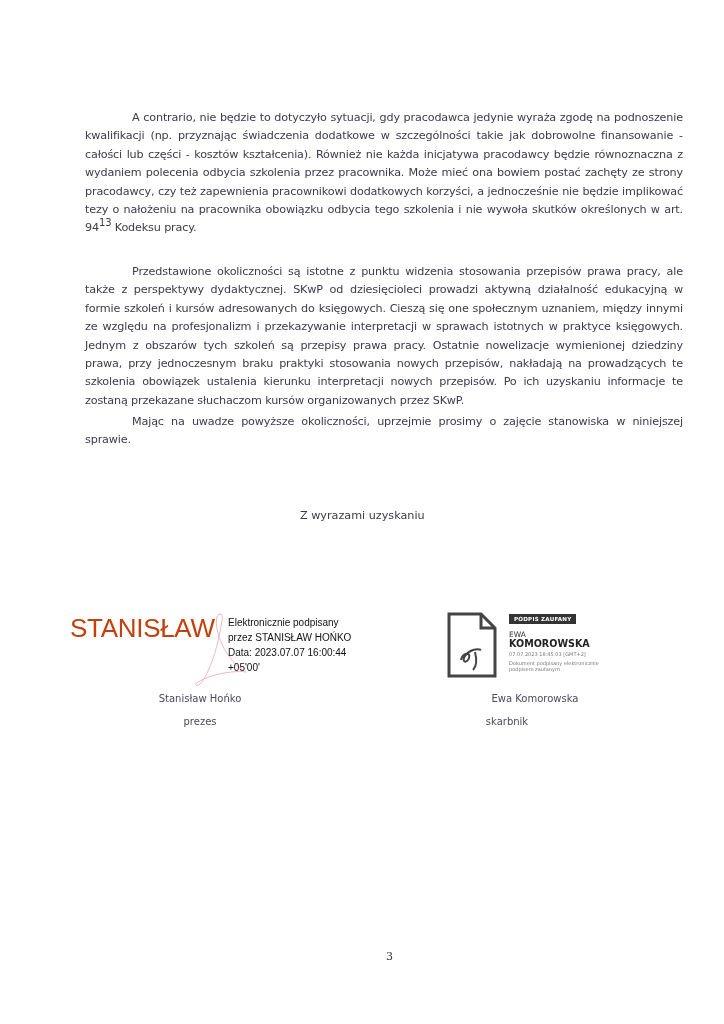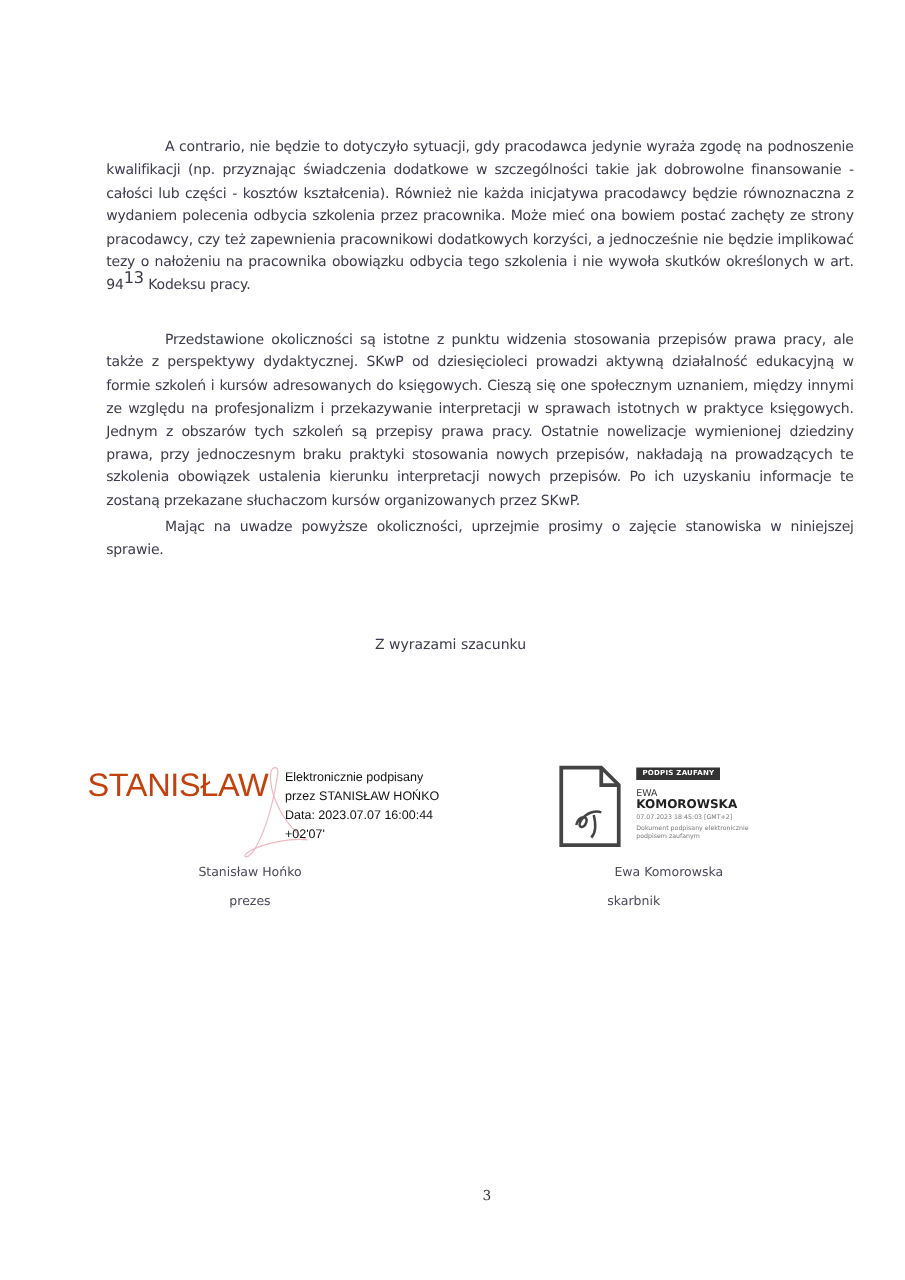--- a/index.html
+++ b/index.html
@@ -1,21 +1,21 @@
 <!DOCTYPE html>
 <html><head>
 <meta charset="utf-8">
 <style>
   html, body { margin:0; padding:0; background:#ffffff; }
   body { width:724px; height:1024px; position:relative; overflow:hidden;
          font-family:"DejaVu Sans", sans-serif; color:#3a3a4a; }
   .para { position:absolute; left:85px; width:598px; font-size:11.2px; line-height:18.4px;
           text-align:justify; color:#3b3b4c; letter-spacing:-0.15px; }
   .para .indent { display:inline-block; width:47px; }
-  sup { font-size:13px; line-height:0; }
+  sup { font-size:10px; line-height:0; }
   .closing { position:absolute; left:300px; top:509px; font-size:11.2px; color:#3b3b4c; }
   .sig1 { position:absolute; left:70px; top:612px; width:320px; height:70px; }
   .sig1 .name-big { position:absolute; left:0; top:0; font-family:"Liberation Sans", sans-serif;
           font-size:26px; line-height:33px; color:#c2410c; letter-spacing:-0.3px; }
   .sig1 .detail { position:absolute; left:158px; top:3px; font-family:"Liberation Sans", sans-serif;
           font-size:10px; line-height:15px; color:#111; }
   .sig1 .pdf-mark { position:absolute; left:120px; top:0; width:60px; height:75px; }
   .signer { position:absolute; font-size:10px; color:#4a4a5c; text-align:center; }
   .sig2 { position:absolute; left:447px; top:612px; width:160px; height:70px;padding-left:24px; }
   .sig2 .doc-icon { position:absolute; left:0; top:0; width:50px; height:66px; }
@@ -30,34 +30,34 @@
 </style>
 </head>
 <body>
 
 <div class="para" style="top:109px;"><span class="indent"></span><span>A contrario, nie będzie to dotyczyło sytuacji, gdy pracodawca jedynie wyraża zgodę na podnoszenie kwalifikacji (np. przyznając świadczenia dodatkowe w szczególności takie jak dobrowolne finansowanie - całości lub części - kosztów kształcenia). Również nie każda inicjatywa pracodawcy będzie równoznaczna z wydaniem polecenia odbycia szkolenia przez pracownika. Może mieć ona bowiem postać zachęty ze strony pracodawcy, czy też zapewnienia pracownikowi dodatkowych korzyści, a jednocześnie nie będzie implikować tezy o nałożeniu na pracownika obowiązku odbycia tego szkolenia i nie wywoła skutków określonych w art. 94</span><sup>13</sup><span> Kodeksu pracy.</span></div>
 
 <div class="para" style="top:263px;"><span class="indent"></span><span>Przedstawione okoliczności są istotne z punktu widzenia stosowania przepisów prawa pracy, ale także z perspektywy dydaktycznej. SKwP od dziesięcioleci prowadzi aktywną działalność edukacyjną w formie szkoleń i kursów adresowanych do księgowych. Cieszą się one społecznym uznaniem, między innymi ze względu na profesjonalizm i przekazywanie interpretacji w sprawach istotnych w praktyce księgowych. Jednym z obszarów tych szkoleń są przepisy prawa pracy. Ostatnie nowelizacje wymienionej dziedziny prawa, przy jednoczesnym braku praktyki stosowania nowych przepisów, nakładają na prowadzących te szkolenia obowiązek ustalenia kierunku interpretacji nowych przepisów. Po ich uzyskaniu informacje te zostaną przekazane słuchaczom kursów organizowanych przez SKwP.</span></div>
 
 <div class="para" style="top:413px;"><span class="indent"></span><span>Mając na uwadze powyższe okoliczności, uprzejmie prosimy o zajęcie stanowiska w niniejszej sprawie.</span></div>
 
-<div class="closing">Z wyrazami szacunku</div>
+<div class="closing">Z wyrazami uzyskaniu</div>
 
 <div class="sig1">
   <svg class="pdf-mark" viewBox="0 0 60 75">
     <path d="M30 2 C24 2 26 20 32 32 C38 46 50 58 56 60 C46 58 20 62 8 70 C4 73 6 76 12 70 C20 58 26 40 30 20 C32 8 34 2 30 2 Z" fill="none" stroke="#f0b8c0" stroke-width="1"></path>
   </svg>
   <div class="name-big">
     <div>STANISŁAW</div>
   </div>
   <div class="detail">
     <div>Elektronicznie podpisany</div>
     <div>przez STANISŁAW HOŃKO</div>
     <div>Data: 2023.07.07 16:00:44</div>
-    <div>+02'07'</div>
+    <div>+05'00'</div>
   </div>
 </div>
 <div class="signer" style="left:140px; top:693px; width:120px;">Stanisław Hońko</div>
 <div class="signer" style="left:140px; top:716px; width:120px;">prezes</div>
 
 <div class="sig2">
   <svg class="doc-icon" viewBox="0 0 50 66">
     <path d="M2 2 H34 L48 16 V64 H2 Z" fill="none" stroke="#444" stroke-width="3"></path>
     <path d="M34 2 V16 H48" fill="none" stroke="#444" stroke-width="3"></path>
     <path d="M14 48 C16 40 24 40 22 46 C20 52 14 50 18 44 C22 38 30 36 34 38 M28 40 C30 48 30 54 26 58" fill="none" stroke="#444" stroke-width="2"></path>

